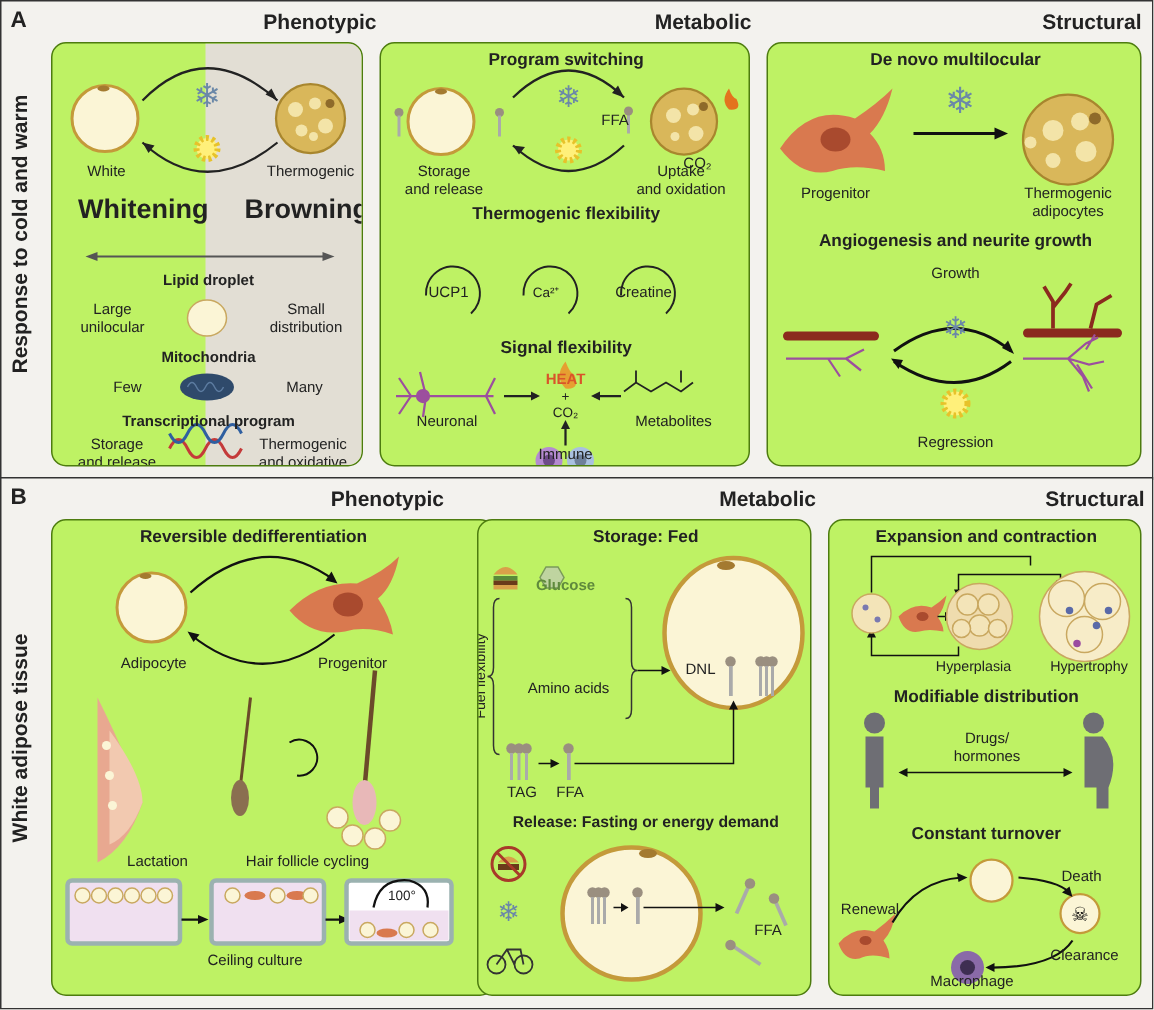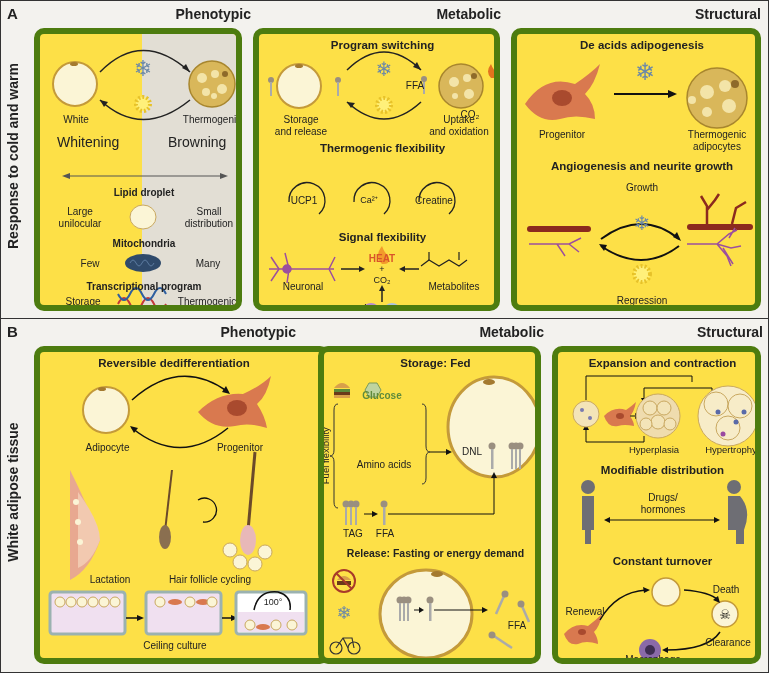--- a/index.html
+++ b/index.html
@@ -3,24 +3,24 @@
 <meta charset="utf-8">
 <style>
 *{box-sizing:border-box;margin:0;padding:0}
 body{width:769px;height:673px;background:#f3f2ee;font-family:"Liberation Sans",sans-serif;color:#222;overflow:hidden;position:relative}
 .band{position:absolute;left:0;width:769px;border:1.5px solid #333;background:#f3f2ee}
 #bandA{top:0;height:320px}
 #bandB{top:318px;height:355px}
 .letter{position:absolute;left:6px;top:4px;font-weight:bold;font-size:15px}
 .vlabel{position:absolute;font-weight:bold;font-size:14px;transform:rotate(-90deg);transform-origin:center;white-space:nowrap;text-align:center}
 .coltitle{position:absolute;font-weight:bold;font-size:14px;text-align:right}
-.panel{position:absolute;border:6px solid #4d7c0f;border-radius:10px;background:#fde047;overflow:hidden}
+.panel{position:absolute;border:1px solid #4d7c0f;border-radius:10px;background:#bef264;overflow:hidden}
 .t{position:absolute;font-size:10px;text-align:center;line-height:1.2;white-space:nowrap}
 .h{position:absolute;font-size:11.5px;font-weight:bold;text-align:center;white-space:nowrap}
-.bigl{position:absolute;font-size:14px;font-weight:normal;white-space:nowrap}
+.bigl{position:absolute;font-size:18px;font-weight:bold;white-space:nowrap}
 svg{position:absolute;left:0;top:0;overflow:visible}
 </style>
 </head>
 <body>
 
 <div class="band" id="bandA">
   <div class="letter">A</div>
   <div class="vlabel" style="left:-78px;top:150px;width:180px">Response to cold and warm</div>
 
   <div class="coltitle" style="left:35px;top:5px;width:215px">Phenotypic</div>
@@ -154,21 +154,21 @@
     <div class="t" style="left:105px;top:219px;width:36px;color:#d9542a;font-weight:bold;font-size:10px">HEAT</div>
     <div class="t" style="left:105px;top:230px;width:36px;white-space:pre;font-size:9px">+
 CO₂</div>
     <div class="t" style="left:14px;top:247px;width:60px">Neuronal</div>
     <div class="t" style="left:160px;top:247px;width:70px">Metabolites</div>
     <div class="t" style="left:98px;top:269px;width:50px">Immune</div>
   </div>
 
   <div class="coltitle" style="left:510px;top:5px;width:250px">Structural</div>
   <div class="panel" style="left:510px;top:27px;width:250px;height:283px">
-    <div class="h" style="left:0;top:5px;width:250px">De acids adipogenesis</div>
+    <div class="h" style="left:0;top:5px;width:250px">De novo multilocular</div>
     <svg width="250" height="283">
       <g>
           <path d="M8 70 q20 -30 50 -20 q15 -10 25 -20 q-5 20 -15 30 q10 10 10 25 q-20 -5 -35 0 q-20 5 -35 -15z" fill="#d9794f"></path>
           <ellipse cx="45" cy="64" rx="10" ry="8" fill="#a94a2e"></ellipse>
         </g>
       <line x1="97" y1="60" x2="155" y2="60" stroke="#111" stroke-width="2"></line>
         <polygon points="160,60 151,56 151,64" fill="#111"></polygon>
       <text x="128" y="46" font-size="24" text-anchor="middle" fill="#6b88a8">❄</text>
       <g>
           <circle cx="200" cy="64" r="30" fill="#d9b75a" stroke="#a8862e" stroke-width="1.5"></circle>

